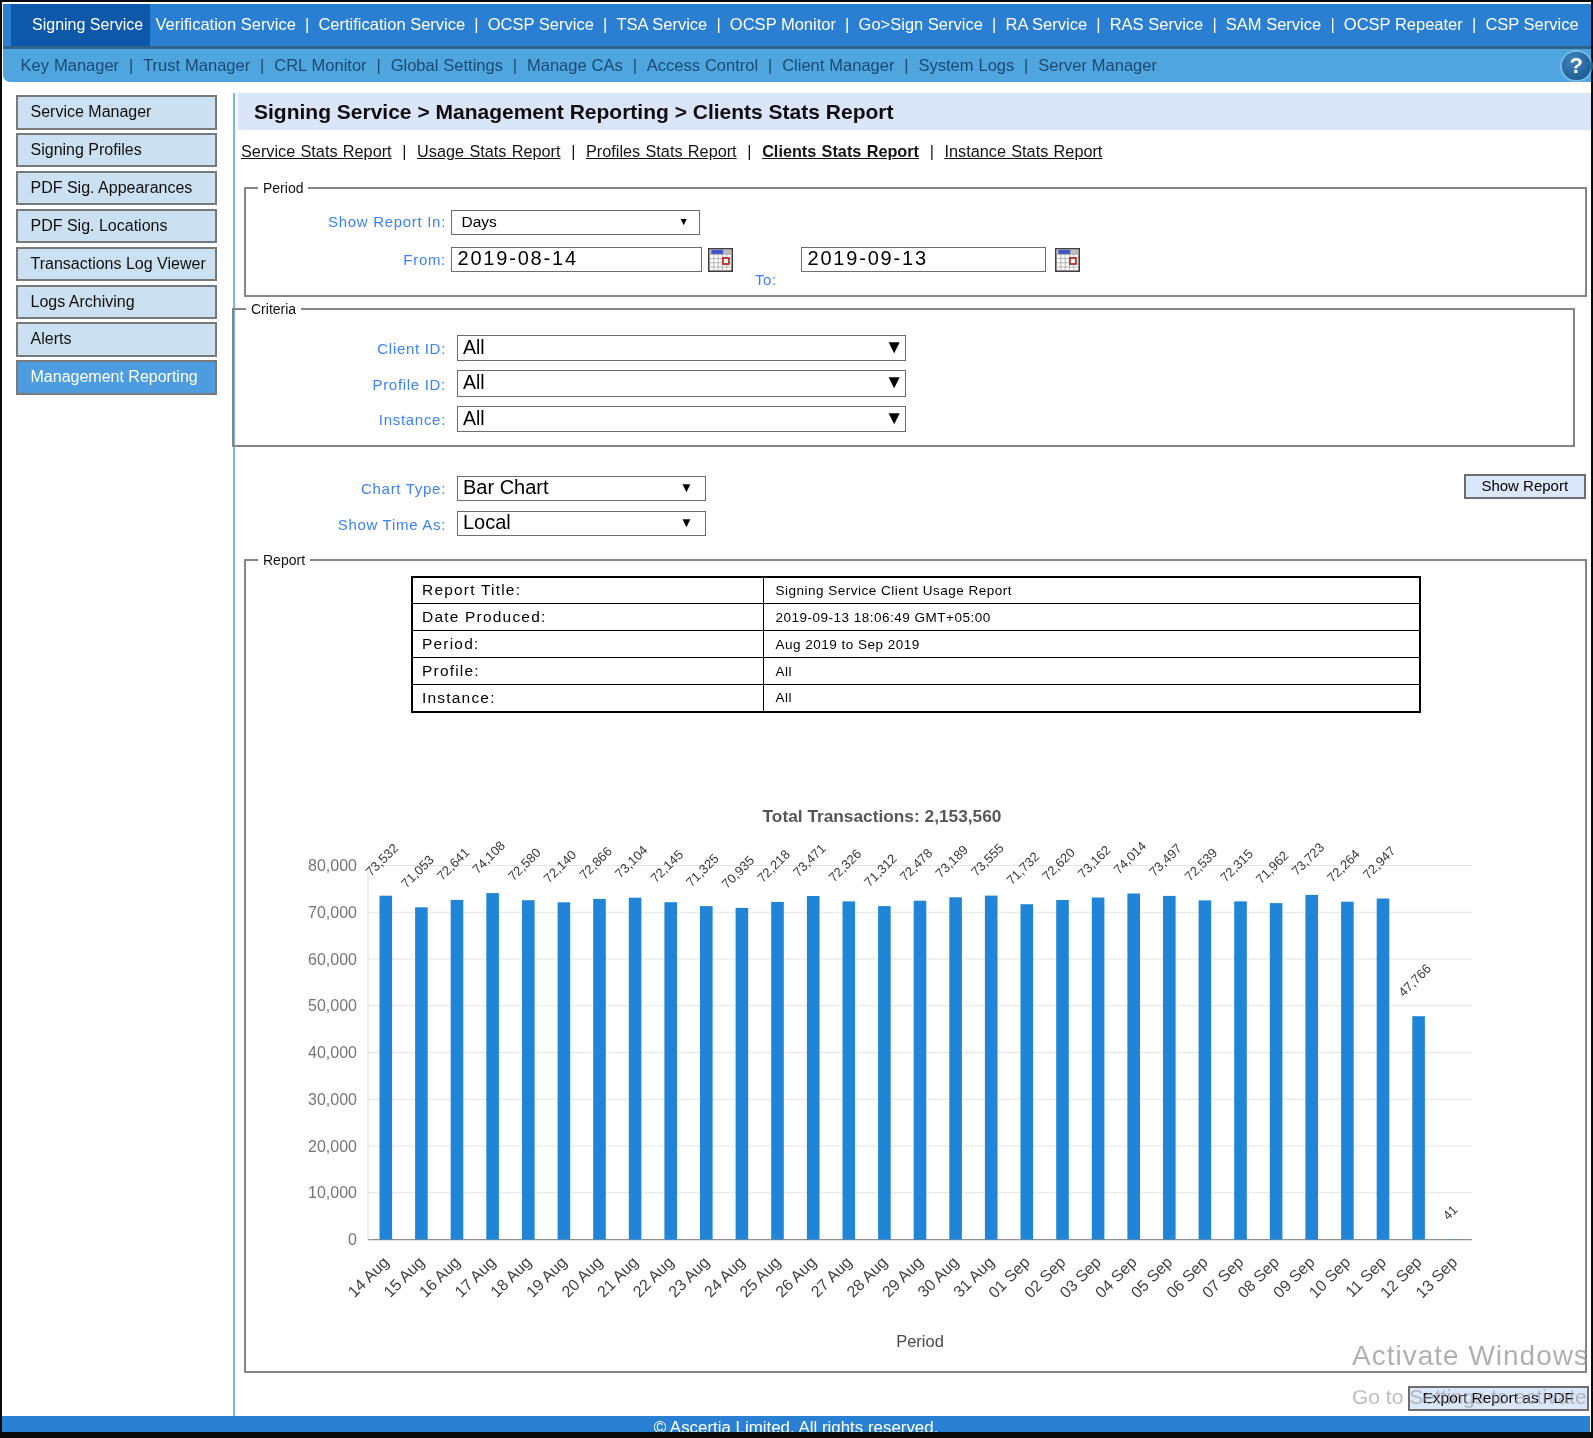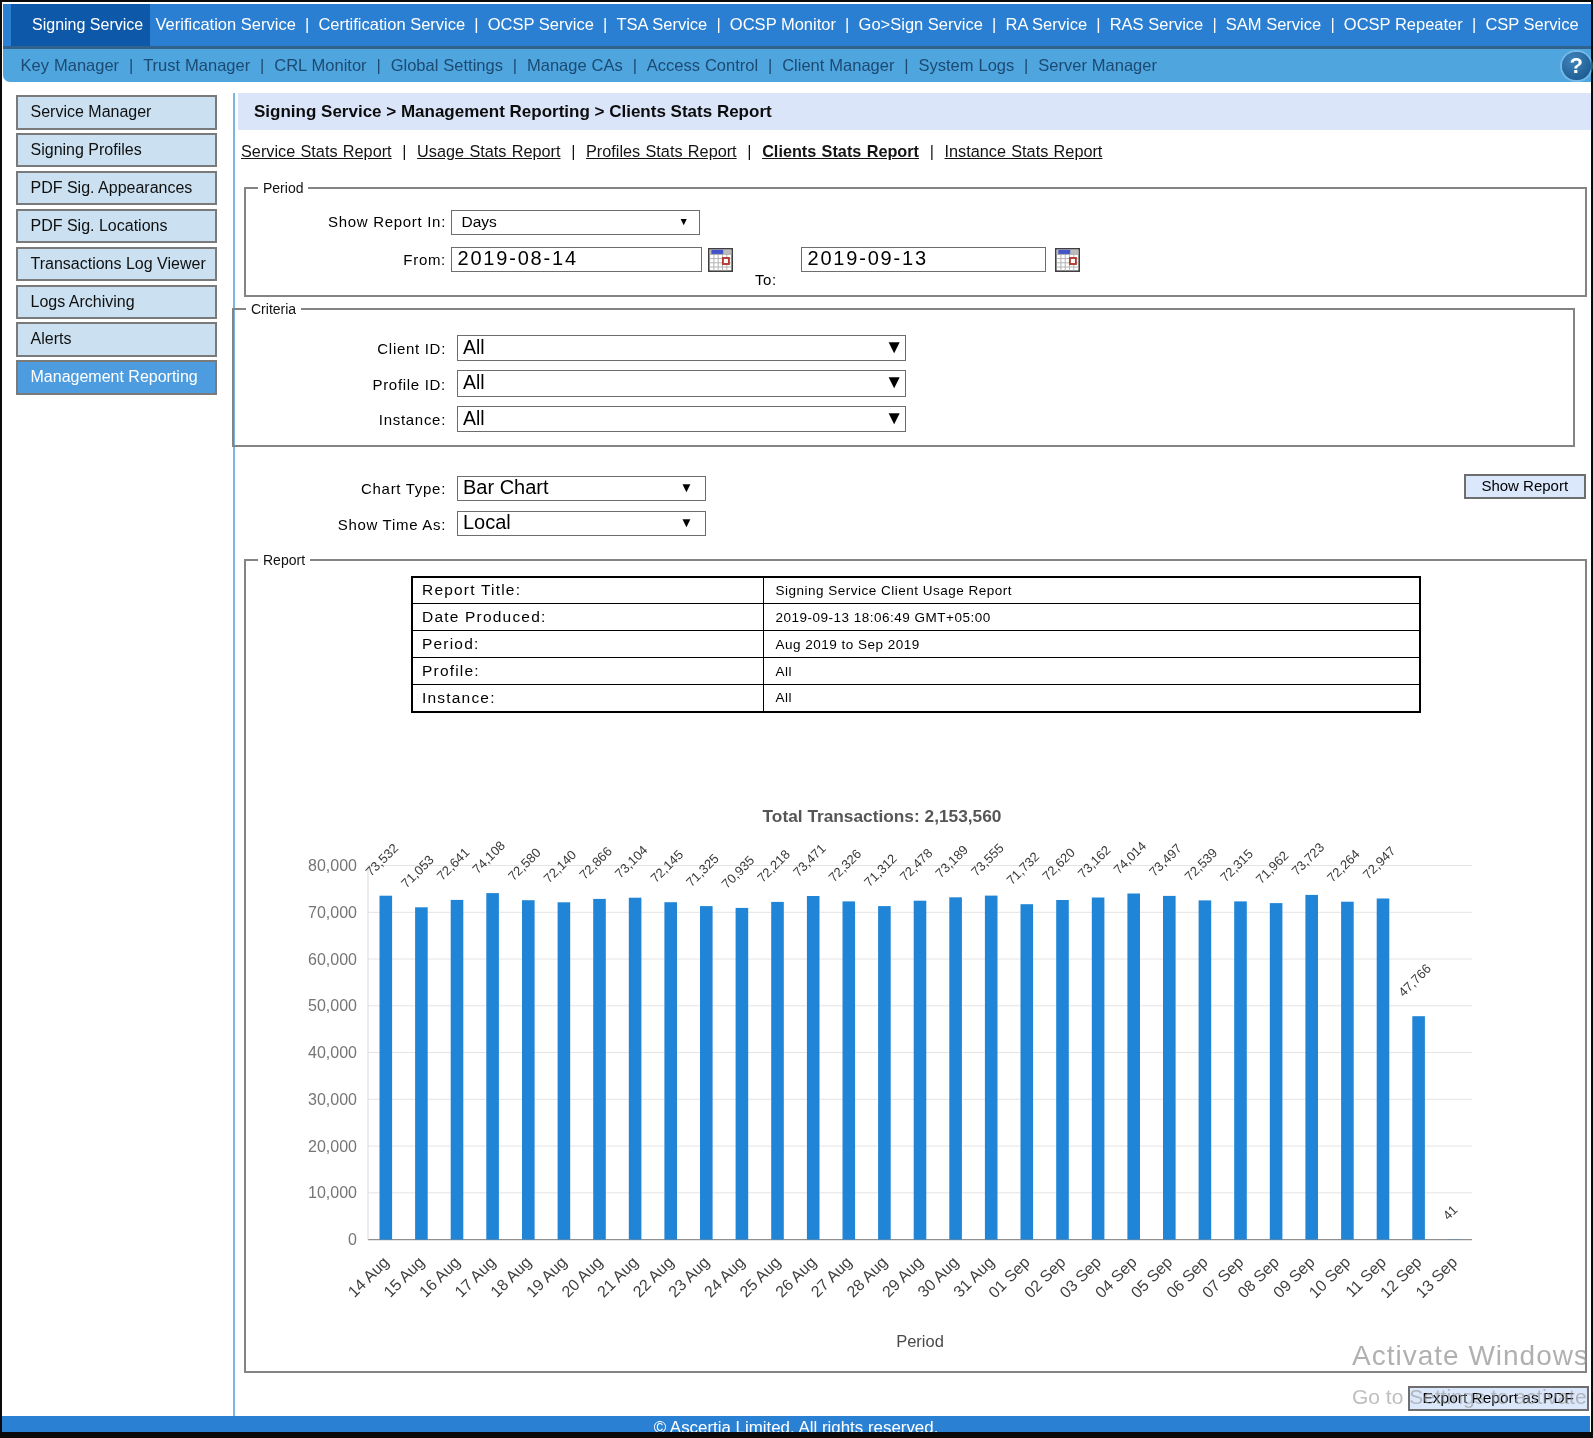--- a/index.html
+++ b/index.html
@@ -7,27 +7,27 @@
 #nav1 { position:absolute; left:3px; top:4px; width:1587.5px; height:48px; background:#2a7fd2; }
 #tab1 { position:absolute; left:8px; top:0; width:139px; height:41.6px; background:#0e58a9; color:#fff; font-size:16px; line-height:41.6px; padding-left:21px; }
 #nav1items { position:absolute; left:152.5px; top:0; height:41.6px; line-height:41.6px; color:#fff; font-size:16.5px; white-space:nowrap; }
 #strip { position:absolute; left:3px; top:45.6px; width:1587.5px; height:3.1px; background:#31628b; }
 #nav2 { position:absolute; left:3px; top:48.7px; width:1587.5px; height:33.4px; background:#4fa5de; border-radius:0 0 0 7px; }
 #nav2items { position:absolute; left:17.6px; top:0; height:33.4px; line-height:33.4px; color:#1c4a72; font-size:16.5px; white-space:nowrap; word-spacing:0.36px; }
 #help { position:absolute; left:1559px; top:3px; width:28.5px; height:28.5px; border-radius:50%; background:radial-gradient(circle at 38% 30%, #4084ba, #1d5c94 78%); box-shadow:0 0 0 2px rgba(190,225,245,0.35); color:#fff; font-weight:bold; font-size:22px; text-align:center; line-height:28px; }
 .sbtn { position:absolute; left:16px; width:201px; height:34.6px; background:#cbe1f1; border:2px solid #7a7a7a; color:#101010; font-size:16px; line-height:30.6px; padding-left:12.5px; white-space:nowrap; overflow:hidden; }
 .sbtn.active { background:#4c9cdf; color:#fff; }
 #vline { position:absolute; left:233px; top:92.5px; width:2px; height:1323.5px; background:#7ab6e2; }
-#crumb { position:absolute; left:238px; top:92.5px; width:1352.5px; height:37.5px; background:#dbe5fa; color:#0c0c0c; font-weight:bold; font-size:17px; line-height:37.5px; padding-left:16px; }
+#crumb { position:absolute; left:238px; top:92.5px; width:1352.5px; height:37.5px; background:#dbe5fa; color:#0c0c0c; font-weight:bold; font-size:21px; line-height:37.5px; padding-left:16px; }
 #links { position:absolute; left:241px; top:141.5px; font-size:16.25px; color:#141414; white-space:nowrap; word-spacing:0.8px; }
 #links a { color:#141414; text-decoration:underline; }
 #links b { font-weight:bold; }
 .fs { position:absolute; border:2px solid #848484; background:transparent; }
 .leg { position:absolute; top:-9px; left:12px; background:#fff; padding:0 5px; font-size:14px; color:#111; line-height:17px; }
-.lab { position:absolute; font-size:15px; color:#000000; text-align:right; width:220px; line-height:18px; white-space:nowrap; letter-spacing:0.7px; }
+.lab { position:absolute; font-size:15px; color:#3b82f6; text-align:right; width:220px; line-height:18px; white-space:nowrap; letter-spacing:0.7px; }
 .sel { position:absolute; border:1.5px solid #6d6d6d; background:#fff; color:#000; }
 .sel .ar { position:absolute; top:50%; transform:translateY(-54%); font-size:13px; color:#000; }
 .inp { position:absolute; border:1.5px solid #6d6d6d; background:#fff; color:#000; font-size:20px; padding-left:6px; letter-spacing:1.8px; }
 .btn { position:absolute; background:#dbe7fb; border:2px solid #6e6e6e; color:#000; text-align:center; }
 #rtable { position:absolute; left:411px; top:575.5px; width:1010px; border-collapse:collapse; }
 #rtable td { border:1px solid #000; height:27px; vertical-align:middle; }
 #rtable td.tl { width:351px; font-size:15.5px; padding-left:9px; letter-spacing:1.2px; }
 #rtable td.tv { font-size:13.5px; padding-left:12px; letter-spacing:0.5px; }
 #rtable { border:2px solid #000; }
 #wm1 { position:absolute; left:1352px; top:1340px; font-size:28px; letter-spacing:1px; color:rgba(145,145,145,0.72); white-space:nowrap; z-index:30; }

